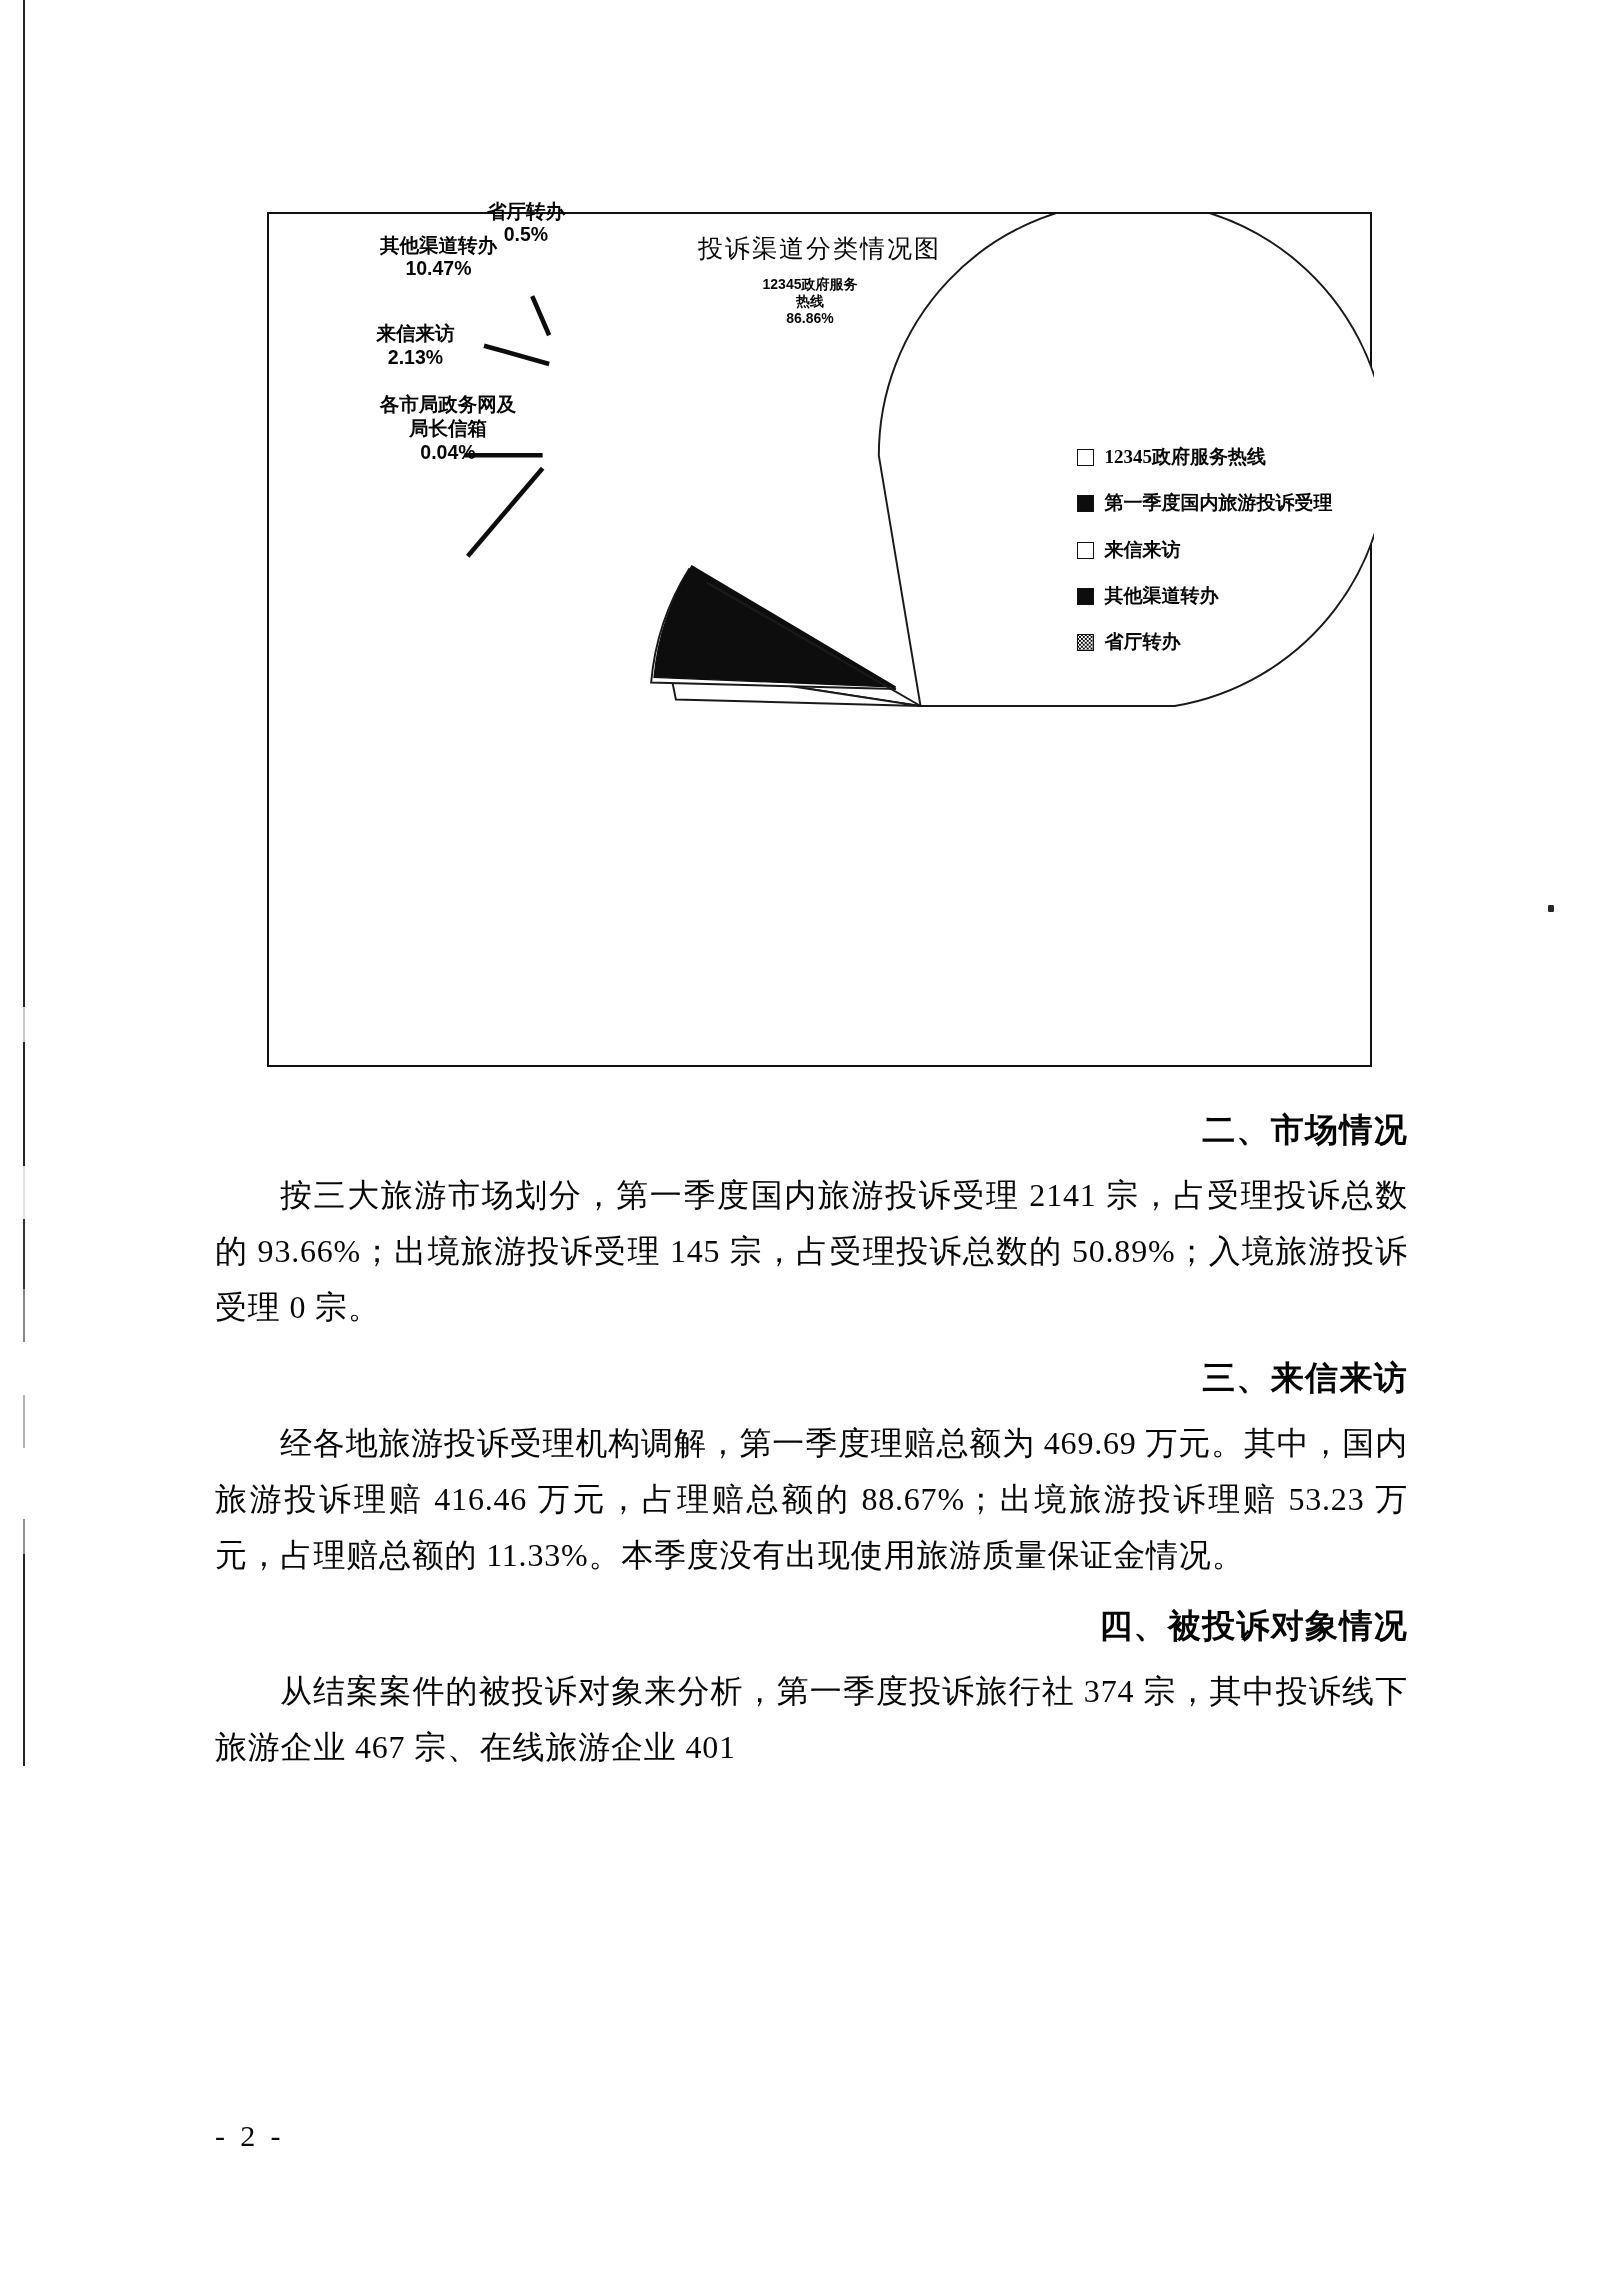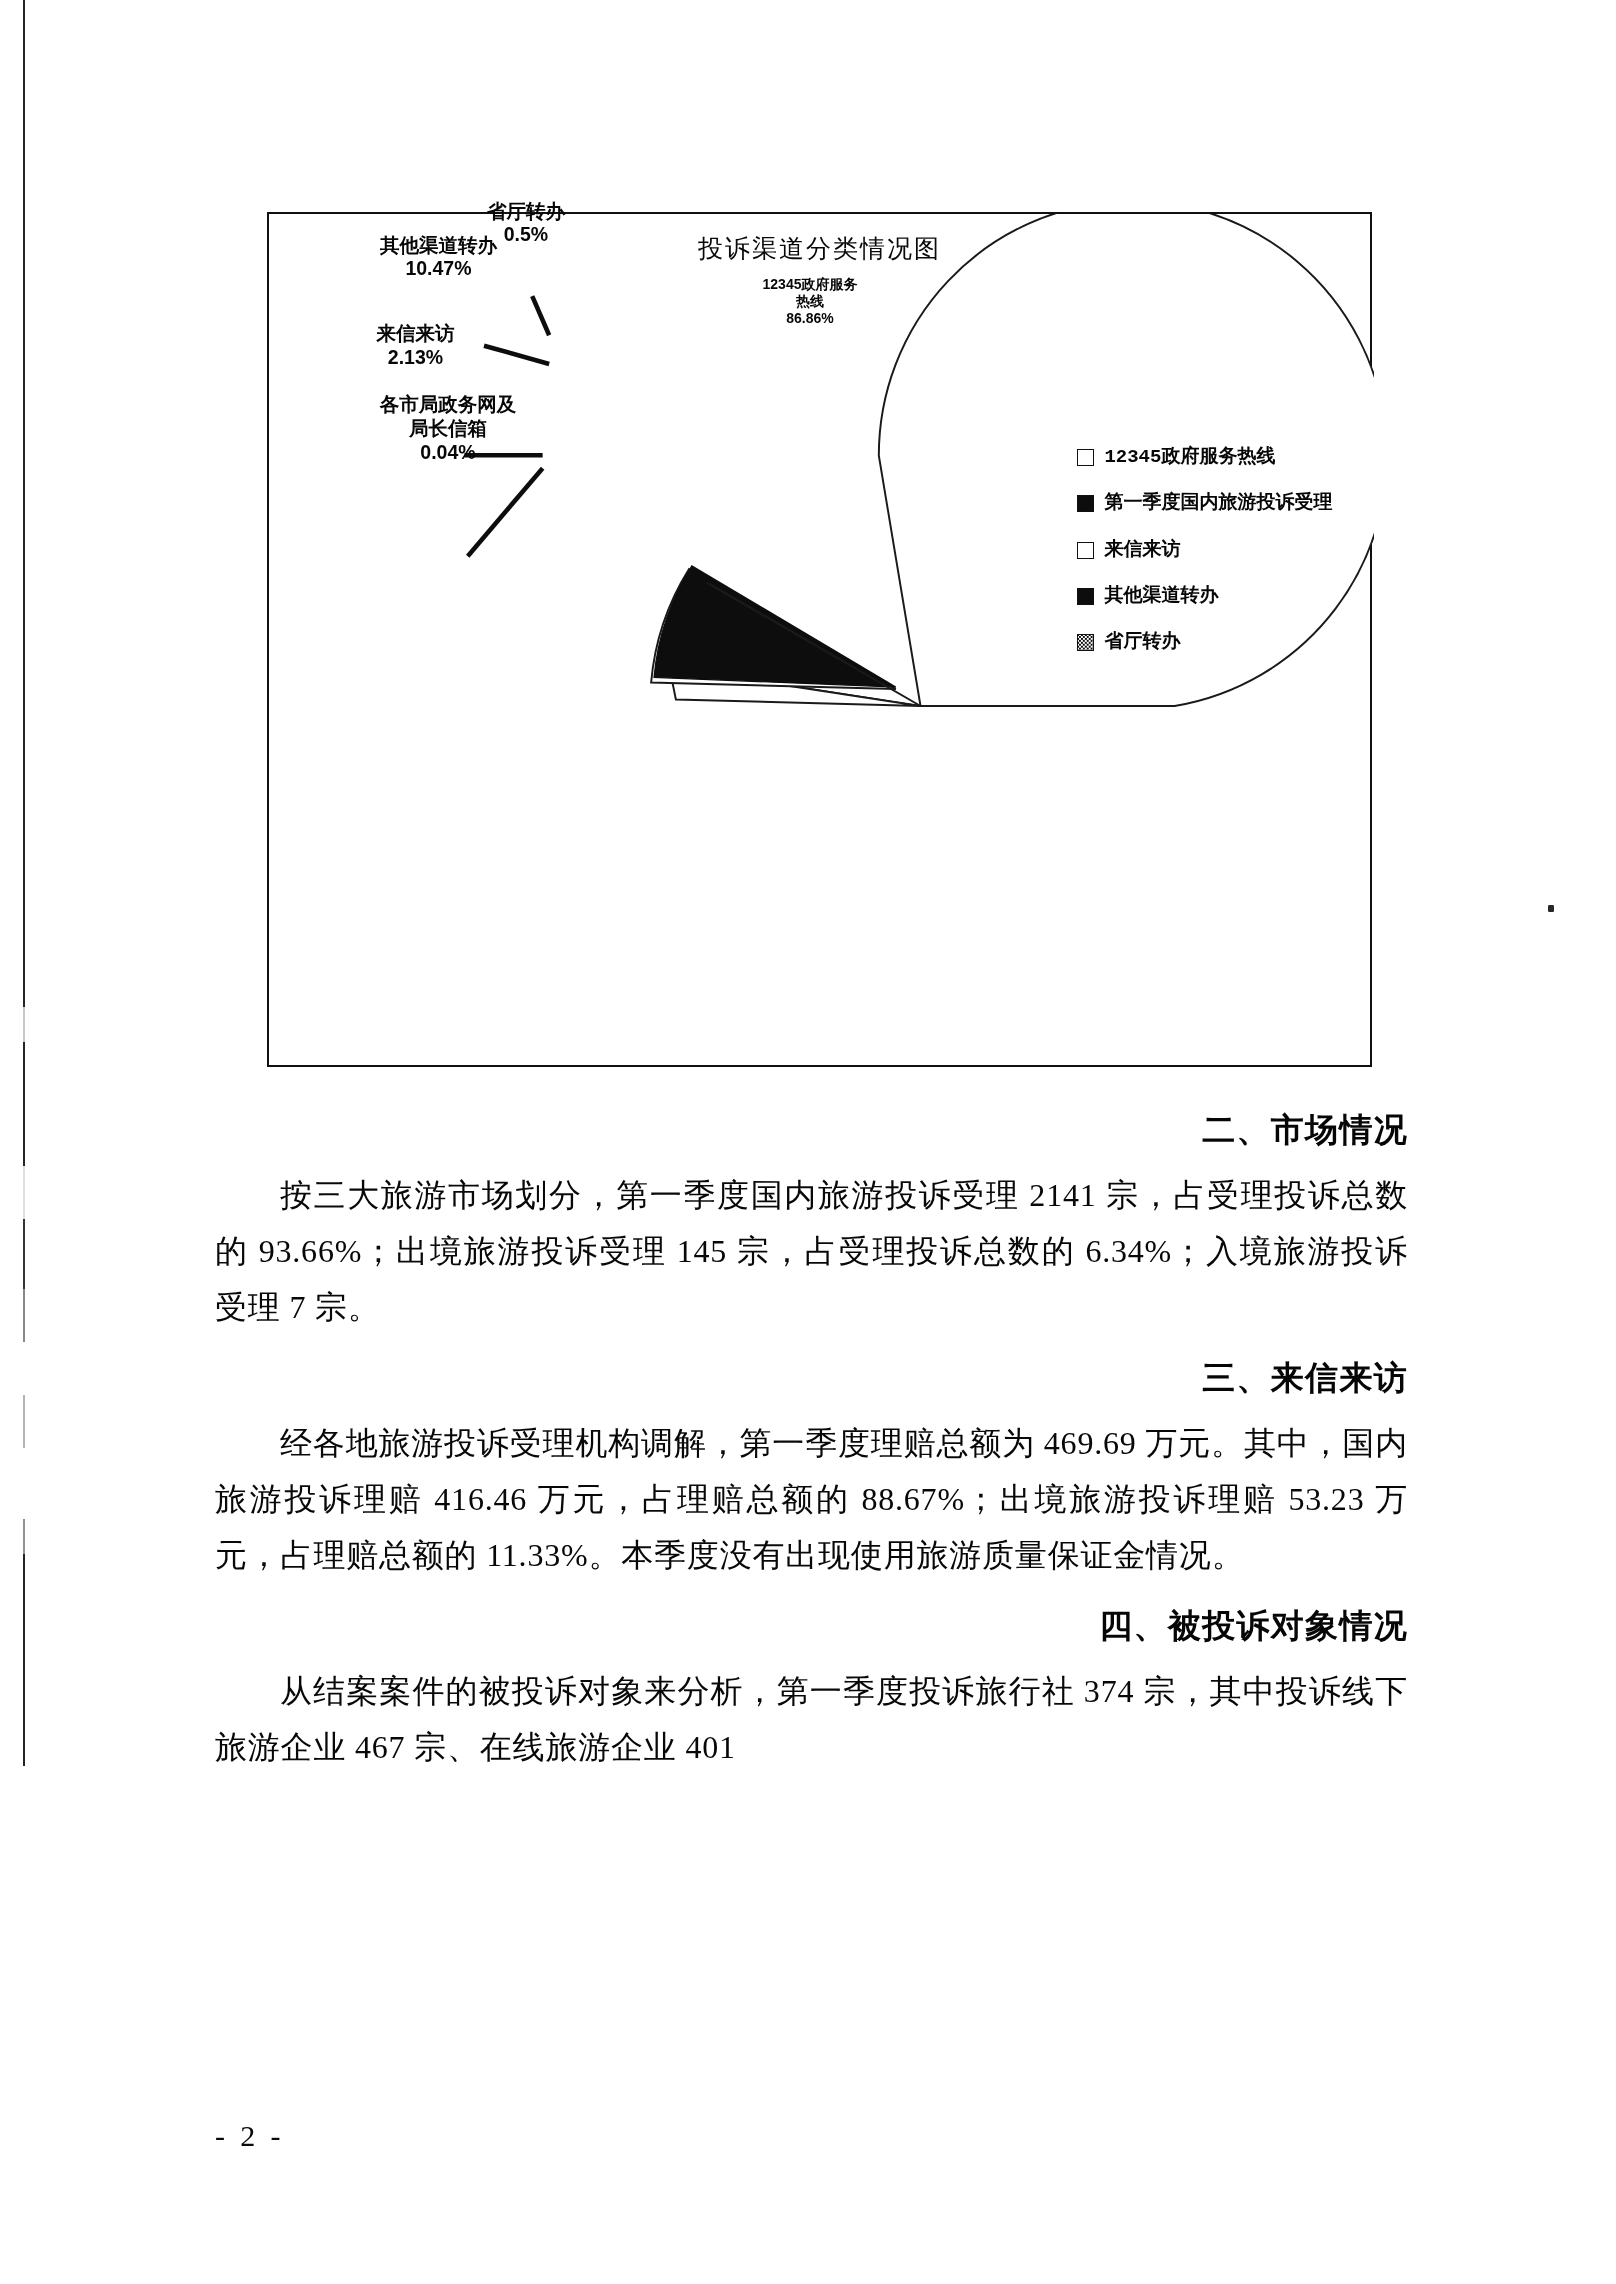--- a/index.html
+++ b/index.html
@@ -59,21 +59,21 @@
   .callout.lbl-qita{left:62px;top:19.5px;width:215px;}
   .callout.lbl-laixin{left:62px;top:108px;width:169px;}
   .callout.lbl-geshi{left:65px;top:179px;width:228px;}
   .callout.lbl-center{
     left:430px;top:62px;width:222px;font-size:14px;letter-spacing:0px;
   }
 
   
   .legend{
     position:absolute;left:808px;top:231px;width:274px;
-    font-family:Liberation Mono, monospace;
+    font-family:Liberation Serif, serif;
   }
   .legend-item{display:flex;align-items:flex-start;margin-bottom:22px;}
   .legend-item:last-child{margin-bottom:0;}
   .swatch{
     width:17px;height:17px;flex:0 0 17px;margin-top:3.9px;margin-right:10.4px;
     border:1.3px solid #111;box-sizing:border-box;background:#fff;
   }
   .swatch.solid{background:#0d0d0d;}
   .swatch.dotted{
     background-color:#fff;
@@ -188,21 +188,21 @@
         <span class="legend-label">省厅转办</span>
       </div>
     </div>
 
   </div>
 
   <div class="body-block">
 
     <h2 class="section-heading">二、市场情况</h2>
     <div class="gap-sm"></div>
-    <p class="body-para">按三大旅游市场划分，第一季度国内旅游投诉受理 2141 宗，占受理投诉总数的 93.66%；出境旅游投诉受理 145 宗，占受理投诉总数的 6.34%；入境旅游投诉受理 7 宗。</p>
+    <p class="body-para">按三大旅游市场划分，第一季度国内旅游投诉受理 2141 宗，占受理投诉总数的 93.66%；出境旅游投诉受理 145 宗，占受理投诉总数的 50.89%；入境旅游投诉受理 0 宗。</p>
 
     <div class="gap-md"></div>
 
     <h2 class="section-heading">三、来信来访</h2>
     <div class="gap-sm"></div>
     <p class="body-para">经各地旅游投诉受理机构调解，第一季度理赔总额为 469.69 万元。其中，国内旅游投诉理赔 416.46 万元，占理赔总额的 88.67%；出境旅游投诉理赔 53.23 万元，占理赔总额的 11.33%。本季度没有出现使用旅游质量保证金情况。</p>
 
     <div class="gap-md"></div>
 
     <h2 class="section-heading">四、被投诉对象情况</h2>

